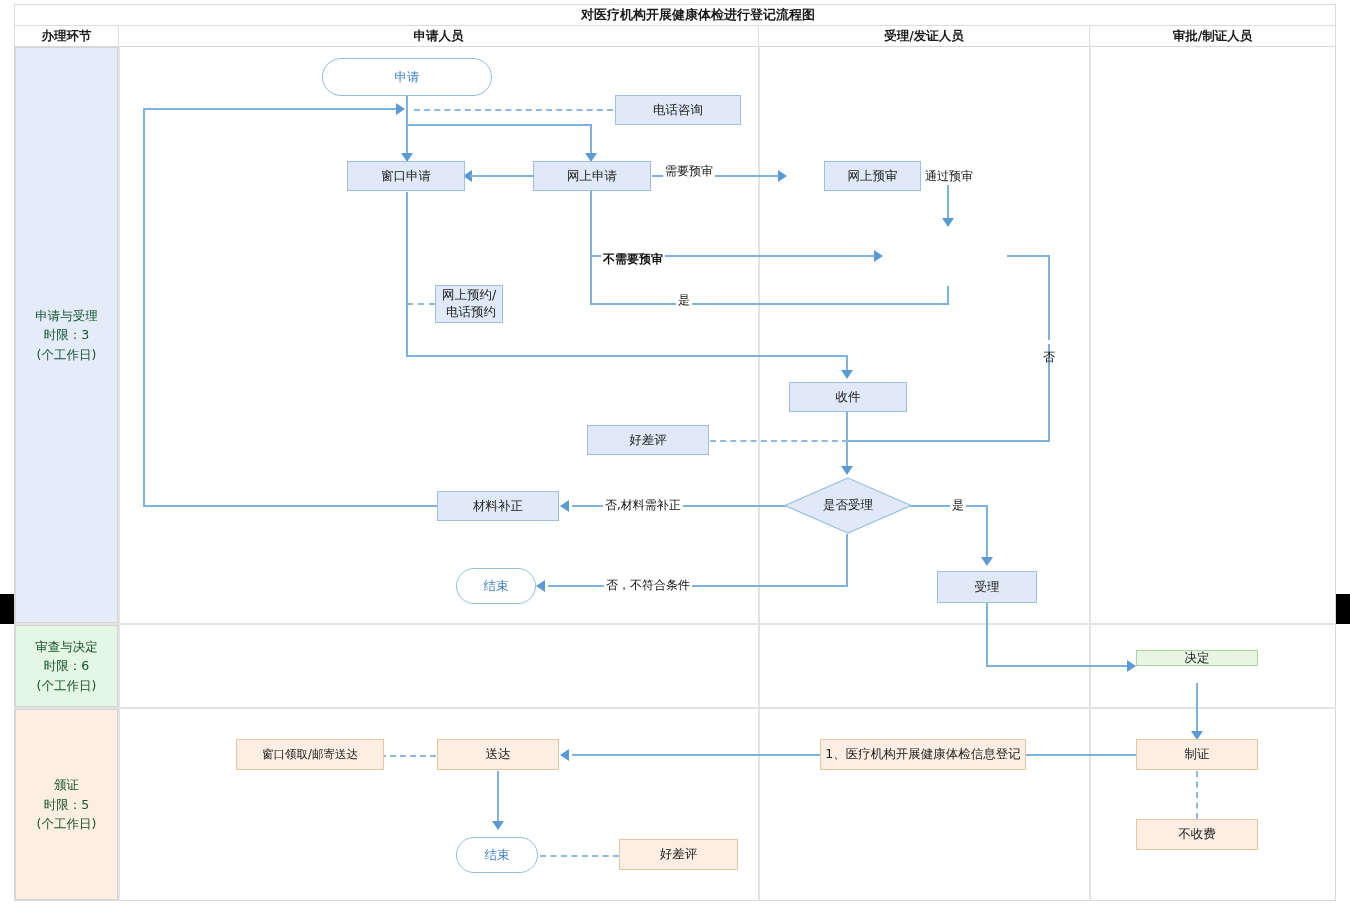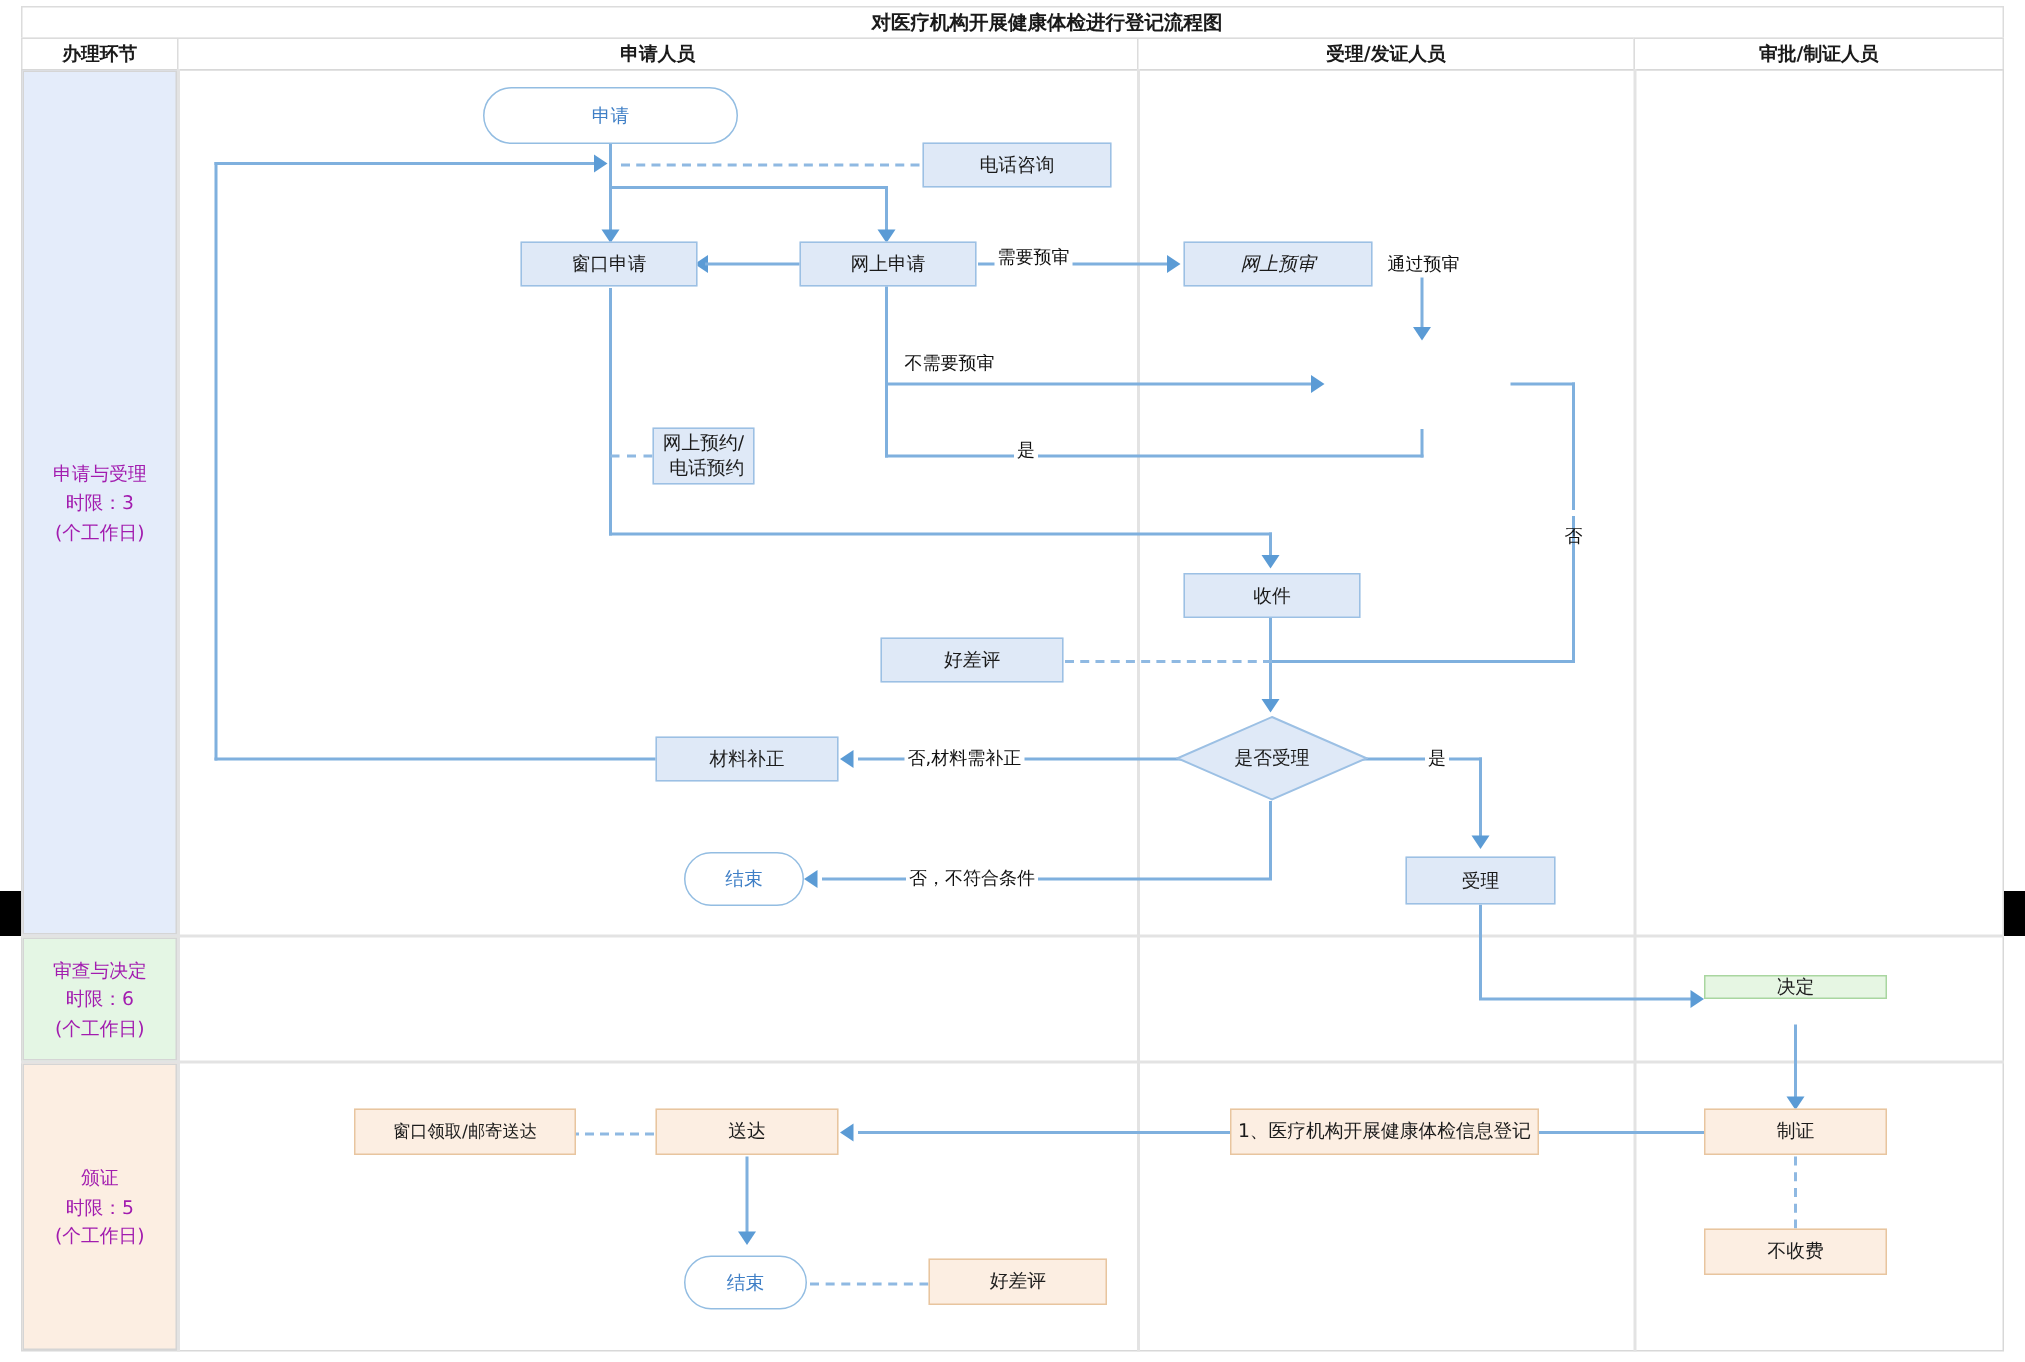--- a/index.html
+++ b/index.html
@@ -16,21 +16,21 @@
              display:flex;align-items:center;justify-content:center;
              font-size:13px;font-weight:bold;color:#1a1a1a;box-sizing:border-box;
              border:1px solid #dcdcdc;background:#fff;padding-left:46px;}
 
   .col-head{position:absolute;height:22px;display:flex;align-items:center;justify-content:center;
             font-size:12.5px;font-weight:bold;color:#1a1a1a;background:#fff;box-sizing:border-box;
             border:1px solid #dcdcdc;}
 
   .phase{position:absolute;box-sizing:border-box;border:1px solid #d5d5d5;
          display:flex;flex-direction:column;align-items:center;justify-content:center;
-         font-size:12.5px;color:#a21caf;line-height:1.55;text-align:center;}
+         font-size:12.5px;color:#14532d;line-height:1.55;text-align:center;}
   .phase.blue{background:#e4ecfa;}
   .phase.green{background:#e4f6e4;}
   .phase.orange{background:#fceee2;}
 
   
   .node{position:absolute;box-sizing:border-box;display:flex;align-items:center;
         justify-content:center;text-align:right;font-size:12.5px;line-height:1.35;
         color:#1b1b1b;}
   .rect{background:#dfe9f7;border:1px solid #9cc0e4;}
   .rect-orange{background:#fceee2;border:1px solid #e8c59f;}
@@ -118,21 +118,21 @@
   <div class="arrow ar-right" style="left:778px;top:170px;"></div>
   <div class="elabel" style="left:663px;top:163px;">需要预审</div>
 
   <div class="ln lnv" style="left:947px;top:176px;height:46px;"></div>
   <div class="arrow ar-down" style="left:942px;top:218px;"></div>
   <div class="elabel" style="left:923px;top:168px;">通过预审</div>
 
   <div class="ln lnv" style="left:590px;top:192px;height:64px;"></div>
   <div class="ln lnh" style="left:590px;top:255px;width:288px;"></div>
   <div class="arrow ar-right" style="left:874px;top:250px;"></div>
-  <div class="elabel" style="left:601px;top:234px;">不需要预审</div>
+  <div class="elabel" style="left:601px;top:251px;font-weight:bold;">不需要预审</div>
 
   <div class="ln lnv" style="left:947px;top:286px;height:19px;"></div>
   <div class="ln lnh" style="left:590px;top:303px;width:359px;"></div>
   <div class="ln lnv" style="left:590px;top:175px;height:130px;"></div>
   <div class="arrow ar-left" style="left:463px;top:170px;"></div>
   <div class="ln lnh" style="left:470px;top:175px;width:122px;"></div>
   <div class="elabel" style="left:676px;top:292px;">是</div>
 
   <div class="ln lnh" style="left:1007px;top:255px;width:43px;"></div>
   <div class="ln lnv" style="left:1048px;top:255px;height:187px;"></div>
@@ -188,21 +188,21 @@
   <div class="dash-v" style="left:1196px;top:771px;height:48px;"></div>
 
   <div class="node term" style="left:322px;top:58px;width:170px;height:38px;">申请</div>
 
   <div class="node rect" style="left:615px;top:95px;width:126px;height:30px;">电话咨询</div>
 
   <div class="node rect" style="left:347px;top:161px;width:118px;height:30px;">窗口申请</div>
 
   <div class="node rect" style="left:533px;top:161px;width:118px;height:30px;">网上申请</div>
 
-  <div class="node rect" style="left:789px;top:161px;width:126px;height:30px;font-style:italic;">网上预审</div>
+  <div class="node rect" style="left:824px;top:161px;width:97px;height:30px;">网上预审</div>
 
   <div class="node rect" style="left:435px;top:285px;width:68px;height:38px;">
     <span style="white-space:pre-line;">网上预约/
 电话预约</span>
   </div>
 
 
   <div class="node rect" style="left:789px;top:382px;width:118px;height:30px;">收件</div>
 
   <div class="node rect" style="left:587px;top:425px;width:122px;height:30px;">好差评</div>

